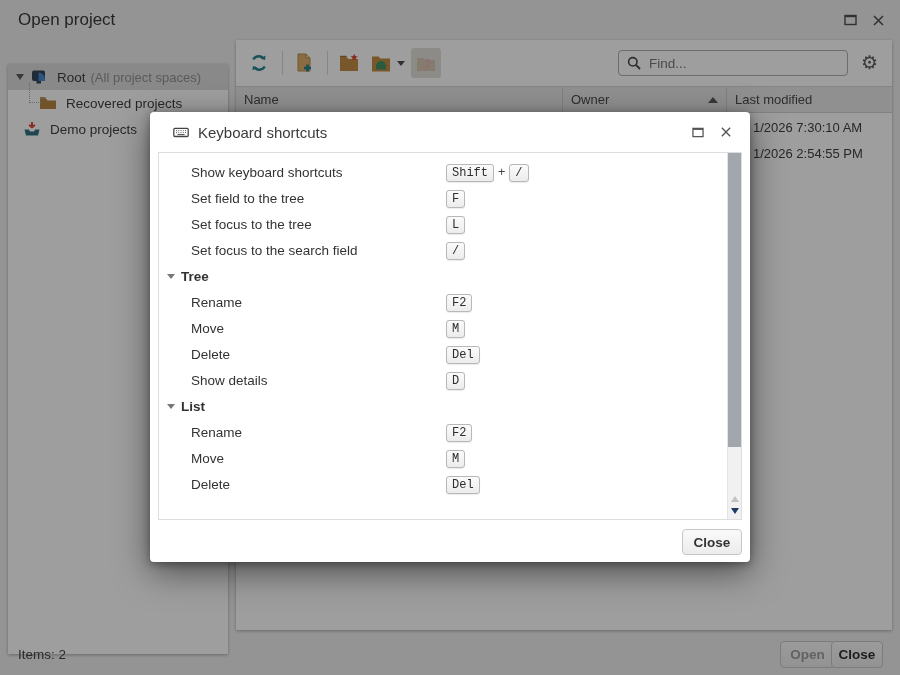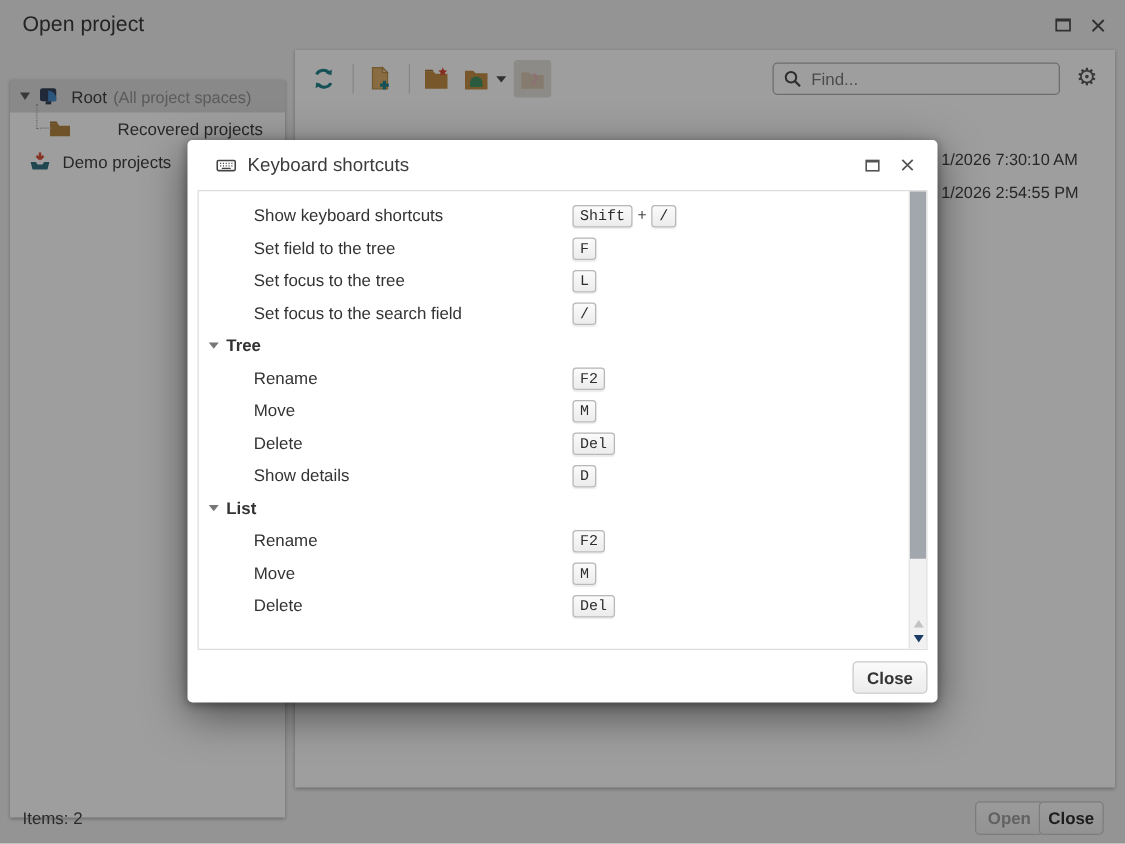--- a/index.html
+++ b/index.html
@@ -60,21 +60,21 @@
   .dialog{position:absolute;left:150px;top:112px;width:600px;height:450px;background:#fff;border-radius:4px;z-index:10;box-shadow:0 10px 34px rgba(0,0,0,.5),0 2px 8px rgba(0,0,0,.35);}
   .dlg-header{position:absolute;left:0;top:0;right:0;height:40px;display:flex;align-items:center;}
   .dlg-icon{margin:0 8px 0 22px;display:flex;}
   .dlg-title{font-size:15px;color:#3c3c3c;}
   .dlg-controls{margin-left:auto;display:flex;gap:12px;margin-right:16px;}
   .scroll-area{position:absolute;left:8px;top:40px;width:582px;height:366px;border:1px solid #dedede;background:#fff;overflow:hidden;box-sizing:content-box;}
   .scroll-content{position:absolute;left:0;top:0;right:14px;padding-top:6px;}
   .sec-header{height:26px;display:flex;align-items:center;padding-left:8px;font-weight:bold;font-size:13.5px;color:#333;}
   .sec-caret{width:0;height:0;border-left:4px solid transparent;border-right:4px solid transparent;border-top:5px solid #777;margin-right:6px;}
   .sc-row{height:26px;display:flex;align-items:center;font-size:13.5px;color:#333;}
-  .sc-label{margin-left:44px;width:255px;flex:0 0 auto;}
+  .sc-label{margin-left:32px;width:255px;flex:0 0 auto;}
   .key{font-family:"Liberation Mono","DejaVu Sans Mono",monospace;font-size:12px;color:#2d2d2d;background:linear-gradient(#fbfbfb,#ececec);border:1px solid #b8b8b8;border-radius:3px;padding:1px 5px;box-shadow:0 1px 1px rgba(0,0,0,.08);}
   .plus{margin:0 4px;color:#444;font-size:12.5px;}
   .vscroll{position:absolute;right:0;top:0;width:14px;height:100%;background:#f1f1f1;border-left:1px solid #e3e3e3;box-sizing:border-box;}
   .vthumb{position:absolute;left:0;top:0;width:100%;height:294px;background:#a2a7ae;cursor:pointer;}
   .varrow{position:absolute;left:0;width:100%;height:13px;display:flex;align-items:center;justify-content:center;cursor:pointer;}
   .varrow.up{bottom:14px;}
   .varrow.down{bottom:2px;}
   .tri-up{width:0;height:0;border-left:4px solid transparent;border-right:4px solid transparent;border-bottom:6px solid #c2c2c2;}
   .tri-down{width:0;height:0;border-left:4px solid transparent;border-right:4px solid transparent;border-top:6px solid #1b3a66;}
   .btn-close-dlg{right:8px;bottom:7px;width:60px;height:26px;color:#333;}
@@ -106,21 +106,21 @@
           <span class="tree-icon">
             <svg width="20" height="20" viewBox="0 0 20 20">
               <rect x="3" y="3.5" width="13" height="10.5" rx="2" fill="#2e3d55"></rect>
               <path d="M9.5 5.5a6.5 6.5 0 0 1 6.5 6.5v2H9.5z" fill="#3e85c6"></path>
               <rect x="7.5" y="14" width="4.5" height="2.5" fill="#2e3d55"></rect>
             </svg>
           </span>
           <span>Root</span>
           <span class="tree-anno">(All project spaces)</span>
         </div>
-        <div class="tree-row" style="padding-left: 30px; gap: 28px;">
+        <div class="tree-row" style="padding-left: 30px;">
           <span class="tree-connector"></span>
           <span class="tree-icon">
             <svg width="20" height="20" viewBox="0 0 20 20">
               <path d="M2 5.5h6l1.5 2H18V16H2z" fill="#b5823c"></path>
               <path d="M2 5.5V4.2h5.2l1 1.3z" fill="#9c6f2f"></path>
             </svg>
           </span>
           <span>Recovered projects</span>
         </div>
         <div class="tree-row">
@@ -189,20 +189,32 @@
         </div>
       <div class="search-box">
         <svg width="14" height="14" viewBox="0 0 14 14">
             <circle cx="5.8" cy="5.8" r="4.2" fill="none" stroke="#444" stroke-width="1.6"></circle>
             <line x1="9" y1="9" x2="13" y2="13" stroke="#444" stroke-width="1.8"></line>
           </svg>
         <input type="text" placeholder="Find..." style="">
       </div>
       <span class="gear">⚙</span>
     </div>
+    <div class="table-header" id="table-header">
+        <div class="th" style="width: 327px;">
+          <span>Name</span>
+        </div>
+        <div class="th" style="width: 164px;">
+          <span>Owner</span>
+          <span class="sort-arrow"></span>
+        </div>
+        <div class="th">
+          <span>Last modified</span>
+        </div>
+      </div>
     <div class="table-rows" id="table-rows">
         <div class="trow">
           <div class="tcell" style="width: 327px;"></div>
           <div class="tcell" style="width: 164px;"></div>
           <div class="tcell lm" style="flex: 1 1 0%;">1/2026 7:30:10 AM</div>
         </div>
         <div class="trow">
           <div class="tcell" style="width: 327px;"></div>
           <div class="tcell" style="width: 164px;"></div>
           <div class="tcell lm" style="flex: 1 1 0%;">1/2026 2:54:55 PM</div>

